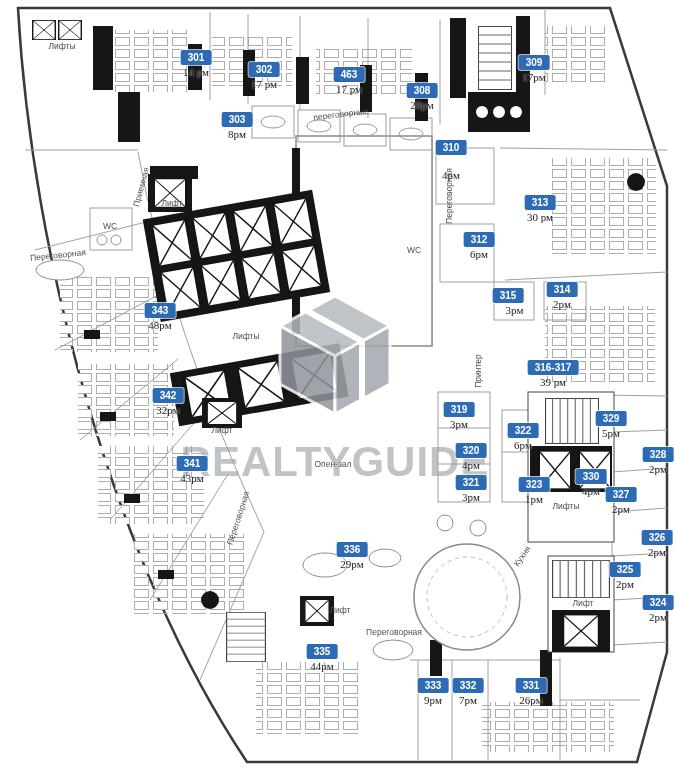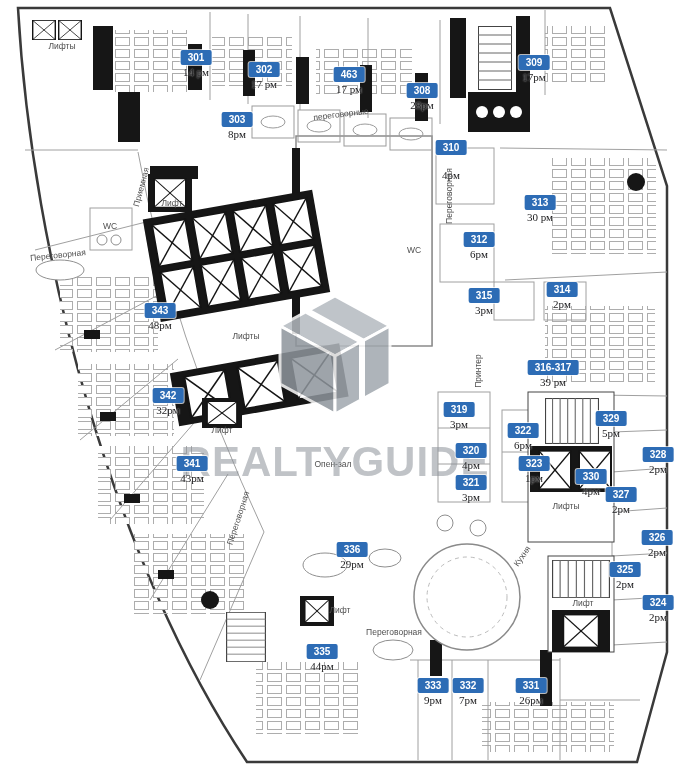--- a/index.html
+++ b/index.html
@@ -286,21 +286,21 @@
     <div class="badge-area">4рм</div>
   </div>
       <div class="badge-group" style="left: 540px; top: 195px;">
     <div class="badge"><span>313</span></div>
     <div class="badge-area">30 рм</div>
   </div>
       <div class="badge-group" style="left: 479px; top: 232px;">
     <div class="badge"><span>312</span></div>
     <div class="badge-area">6рм</div>
   </div>
-      <div class="badge-group" style="left: 484px; top: 288px;">
+      <div class="badge-group" style="left: 508px; top: 288px; align-items: flex-end;">
     <div class="badge"><span>315</span></div>
     <div class="badge-area">3рм</div>
   </div>
       <div class="badge-group" style="left: 562px; top: 282px;">
     <div class="badge"><span>314</span></div>
     <div class="badge-area">2рм</div>
   </div>
       <div class="badge-group" style="left: 553px; top: 360px;">
     <div class="badge"><span>316-317</span></div>
     <div class="badge-area">39 рм</div>
@@ -330,21 +330,21 @@
     <div class="badge-area">5рм</div>
   </div>
       <div class="badge-group" style="left: 471px; top: 443px;">
     <div class="badge"><span>320</span></div>
     <div class="badge-area">4рм</div>
   </div>
       <div class="badge-group" style="left: 471px; top: 475px;">
     <div class="badge"><span>321</span></div>
     <div class="badge-area">3рм</div>
   </div>
-      <div class="badge-group" style="left: 534px; top: 456px;">
+      <div class="badge-group" style="left: 534px; top: 477px;">
     <div class="badge"><span>323</span></div>
     <div class="badge-area">1рм</div>
   </div>
       <div class="badge-group" style="left: 591px; top: 469px;">
     <div class="badge"><span>330</span></div>
     <div class="badge-area">4рм</div>
   </div>
       <div class="badge-group" style="left: 658px; top: 447px;">
     <div class="badge"><span>328</span></div>
     <div class="badge-area">2рм</div>

